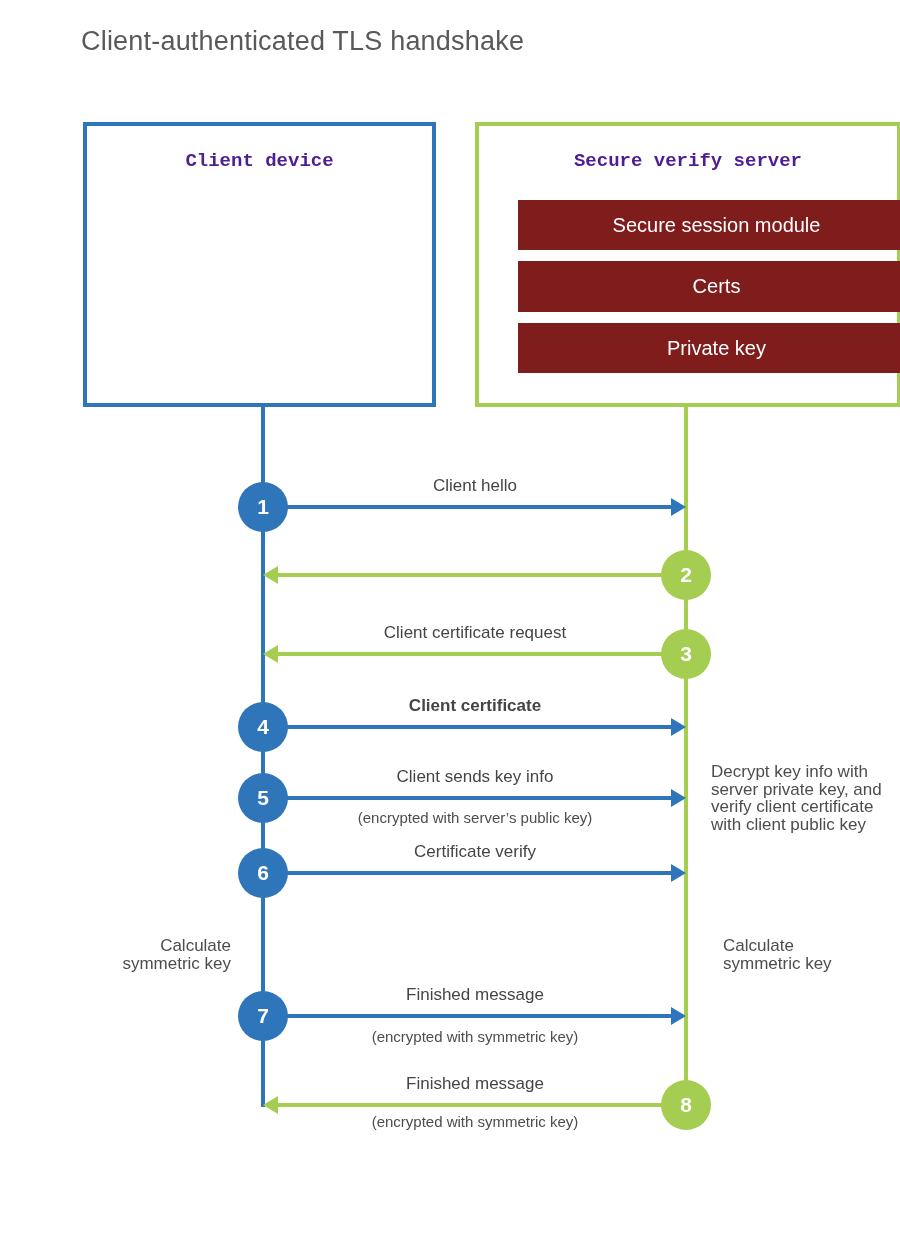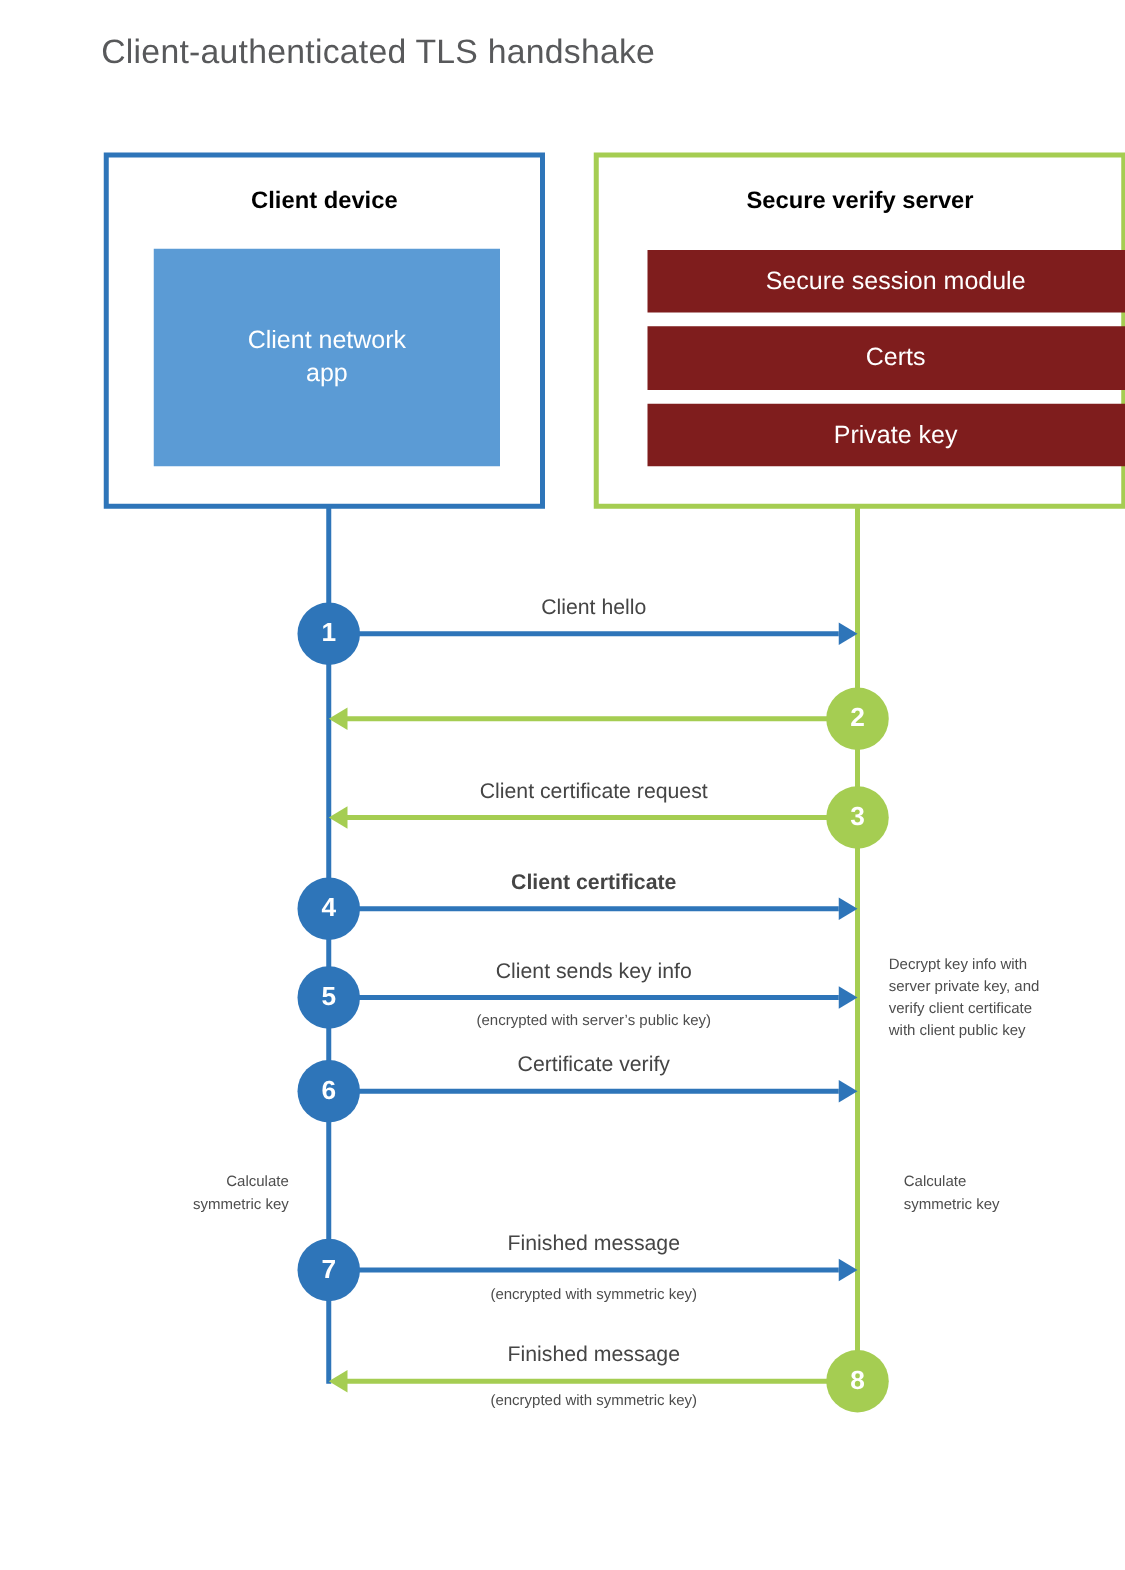--- a/index.html
+++ b/index.html
@@ -9,21 +9,21 @@
     margin-left:45px;
   }
   .abs{position:absolute;}
   .page-title{
     left:36px;top:26px;font-size:27px;font-weight:300;color:#58595b;letter-spacing:.2px;
   }
   
   .actor-box{box-sizing:border-box;background:#fff;display:flex;flex-direction:column;align-items:center;}
   .client-box{left:38px;top:122px;width:353px;height:285px;border:4px solid #2e75b9;}
   .server-box{left:430px;top:122px;width:426px;height:285px;border:4px solid #a5cd52;}
-  .actor-title{margin-top:24px;font-size:19px;font-weight:bold;color:#000000;}
+  .actor-title{margin-top:24px;font-size:19px;font-weight:bold;color:#4c1d95;font-family:Liberation Mono, monospace;}
   .app-box{
     left:78px;top:199px;width:277px;height:174px;background:#5b9bd5;
     display:flex;align-items:center;justify-content:center;text-align:center;
     color:#fff;font-size:20px;line-height:1.35;white-space:pre-line;
   }
   .module-bar{
     left:473px;width:397px;height:50px;background:#7f1d1d;
     display:flex;align-items:center;justify-content:center;
     color:#fff;font-size:20px;
   }
@@ -41,42 +41,38 @@
   .arrow-line{height:4px;z-index:2;}
   .arrow-line.blue{background:#2e75b9;left:218px;width:408px;}
   .arrow-line.green{background:#a5cd52;left:232px;width:409px;}
   .arrow-head{width:0;height:0;z-index:2;}
   .arrow-head.right{left:626px;border-top:9px solid transparent;border-bottom:9px solid transparent;border-left:15px solid #2e75b9;}
   .arrow-head.left{left:218px;border-top:9px solid transparent;border-bottom:9px solid transparent;border-right:15px solid #a5cd52;}
   .msg-label{
     left:230px;width:400px;text-align:center;font-size:17px;color:#454545;
   }
   .msg-sublabel{
-    left:230px;width:400px;text-align:center;font-size:12px;color:#4d4d4d;
+    left:230px;width:400px;text-align:center;font-size:15px;color:#4d4d4d;
   }
   .side-note{
-    font-size:12px;color:#4d4d4d;line-height:17.5px;white-space:pre-line;
+    font-size:17px;color:#4d4d4d;line-height:17.5px;white-space:pre-line;
   }
   .note-decrypt{left:666px;top:763px;width:180px;text-align:left;}
   .note-calc-left{left:66px;top:937px;width:120px;text-align:right;}
   .note-calc-right{left:678px;top:937px;width:130px;text-align:left;}
 </style>
 </head>
 <body>
 
 <div id="canvas">
 
   <div class="abs page-title">Client-authenticated TLS handshake</div>
 
   <div class="abs actor-box client-box">
     <div class="actor-title">Client device</div>
-  </div>
-  <div class="abs app-box">
-    <span>Client network
-app</span>
   </div>
 
   <div class="abs actor-box server-box">
     <div class="actor-title">Secure verify server</div>
   </div>
   <div class="abs module-bar" style="top:200px;">
     <span>Secure session module</span>
   </div>
   <div class="abs module-bar" style="top:261px;height:51px;">
     <span>Certs</span>

